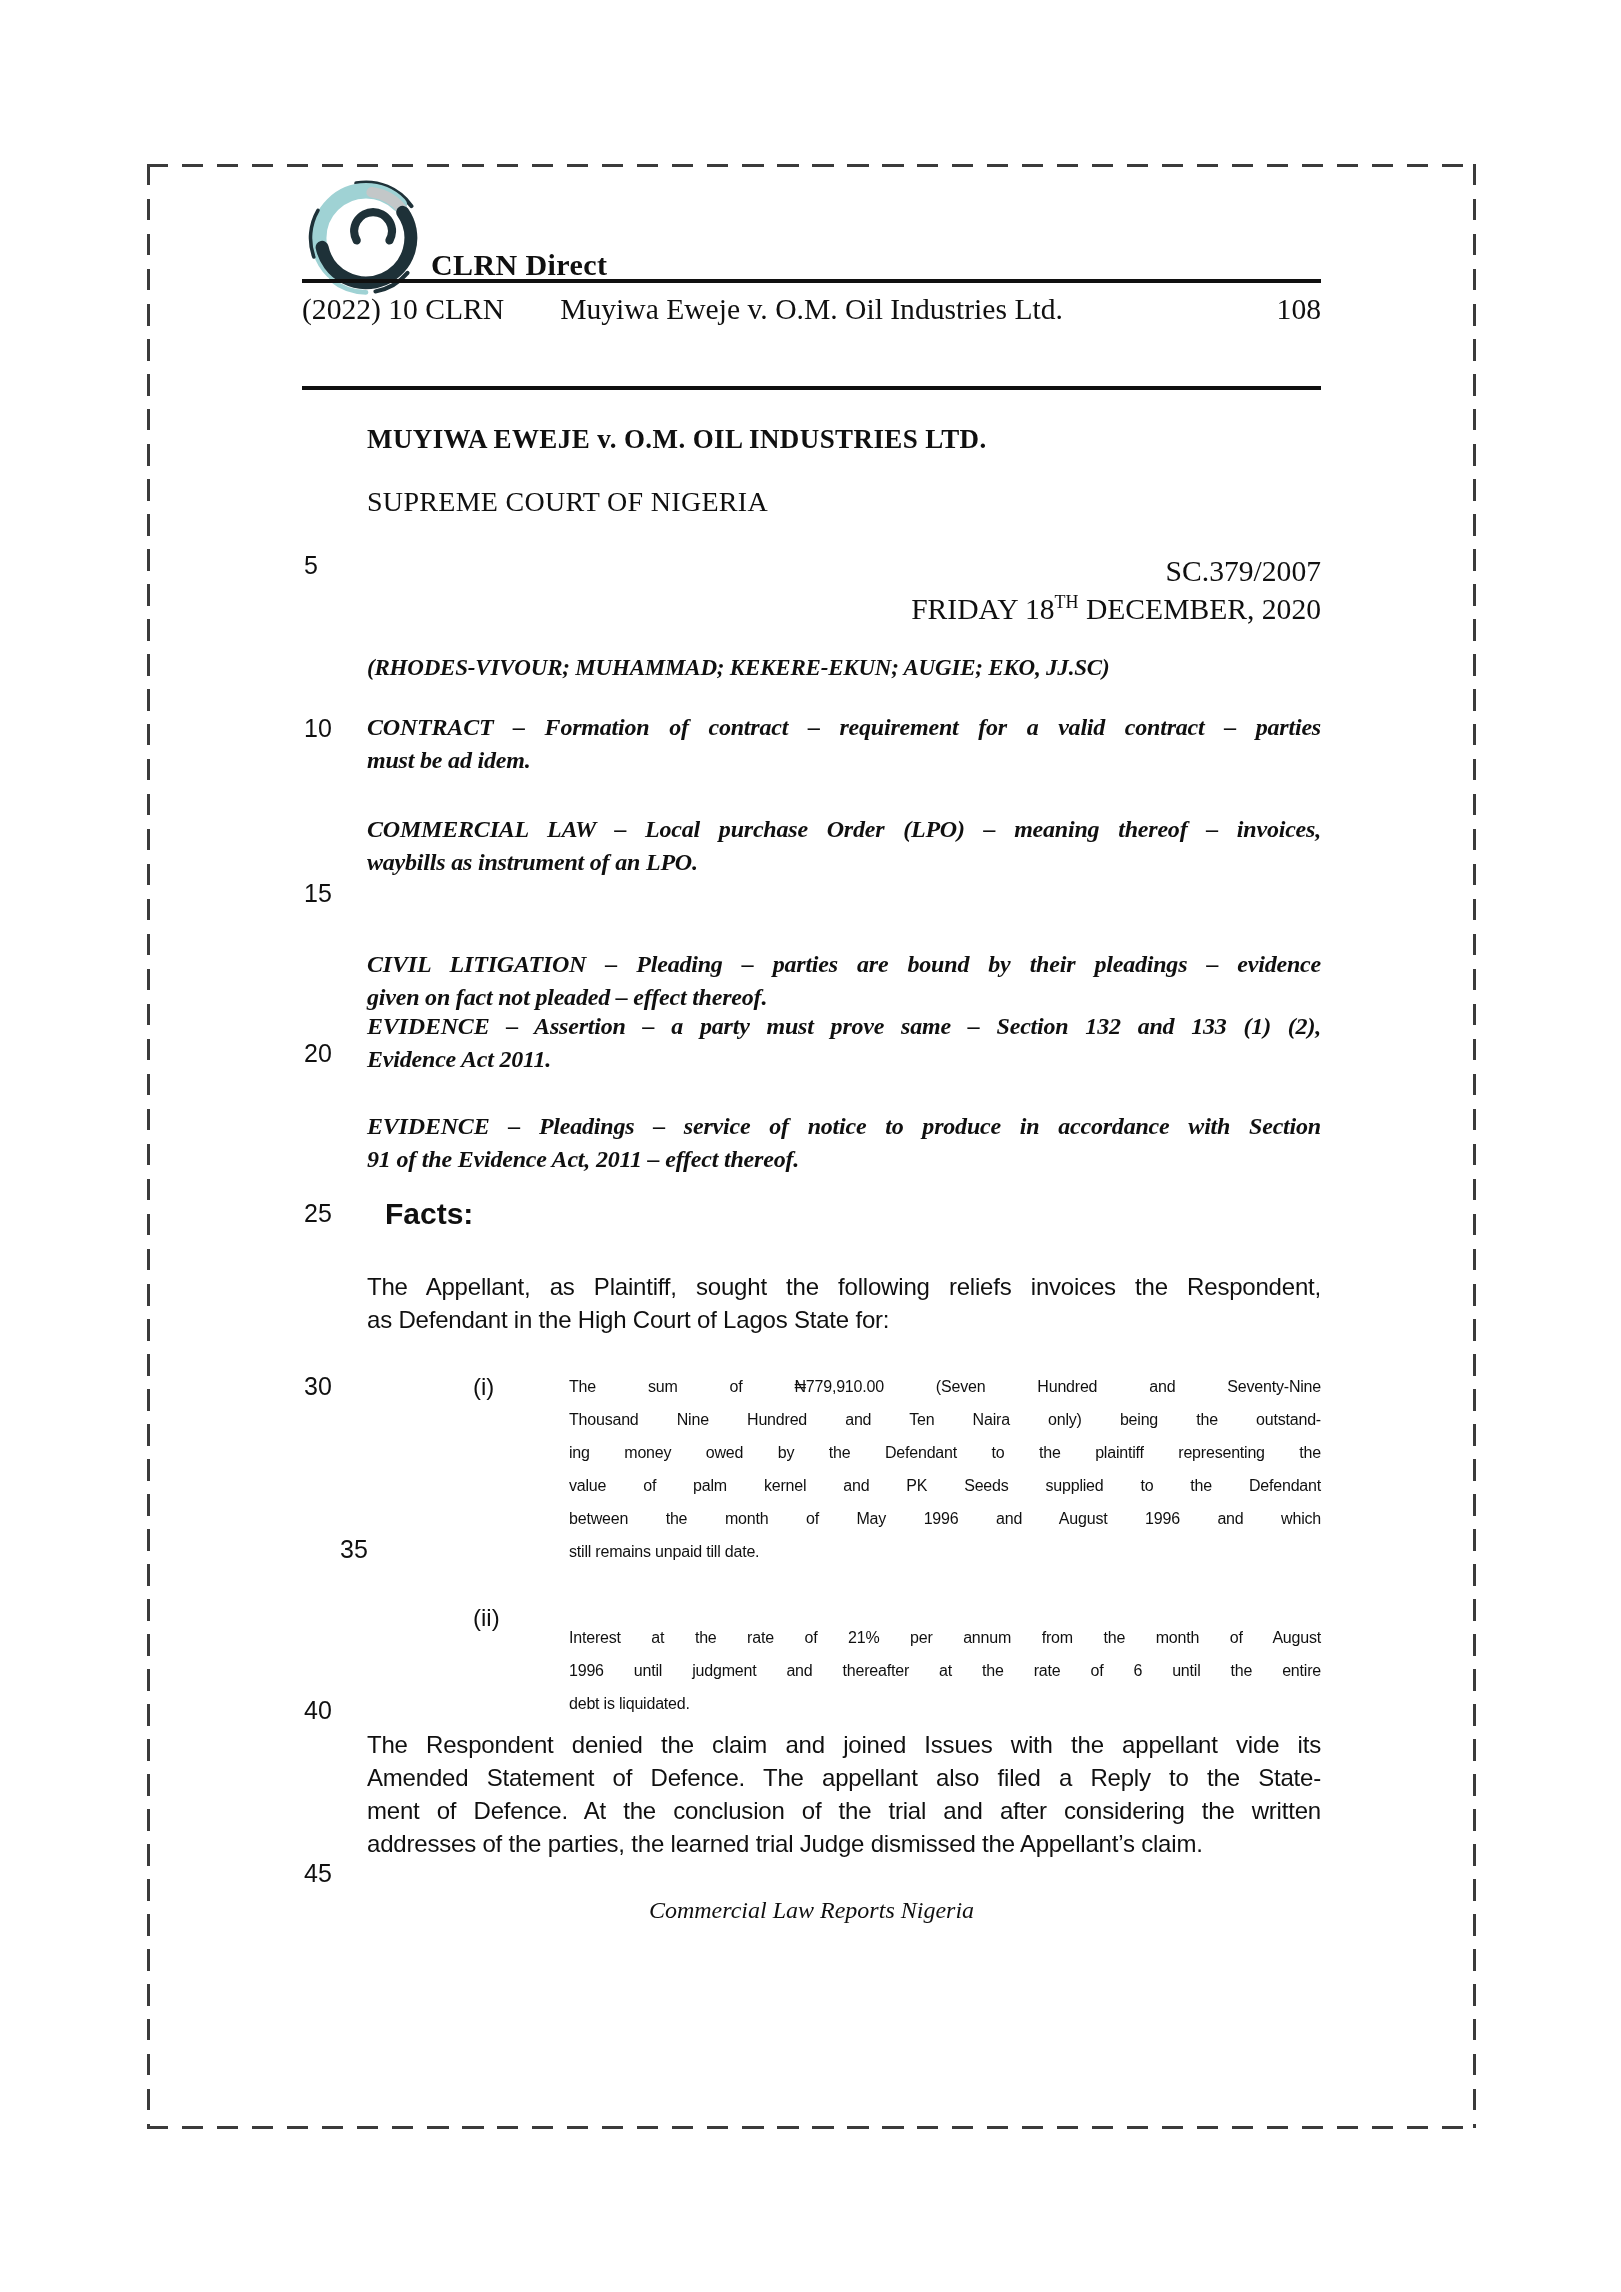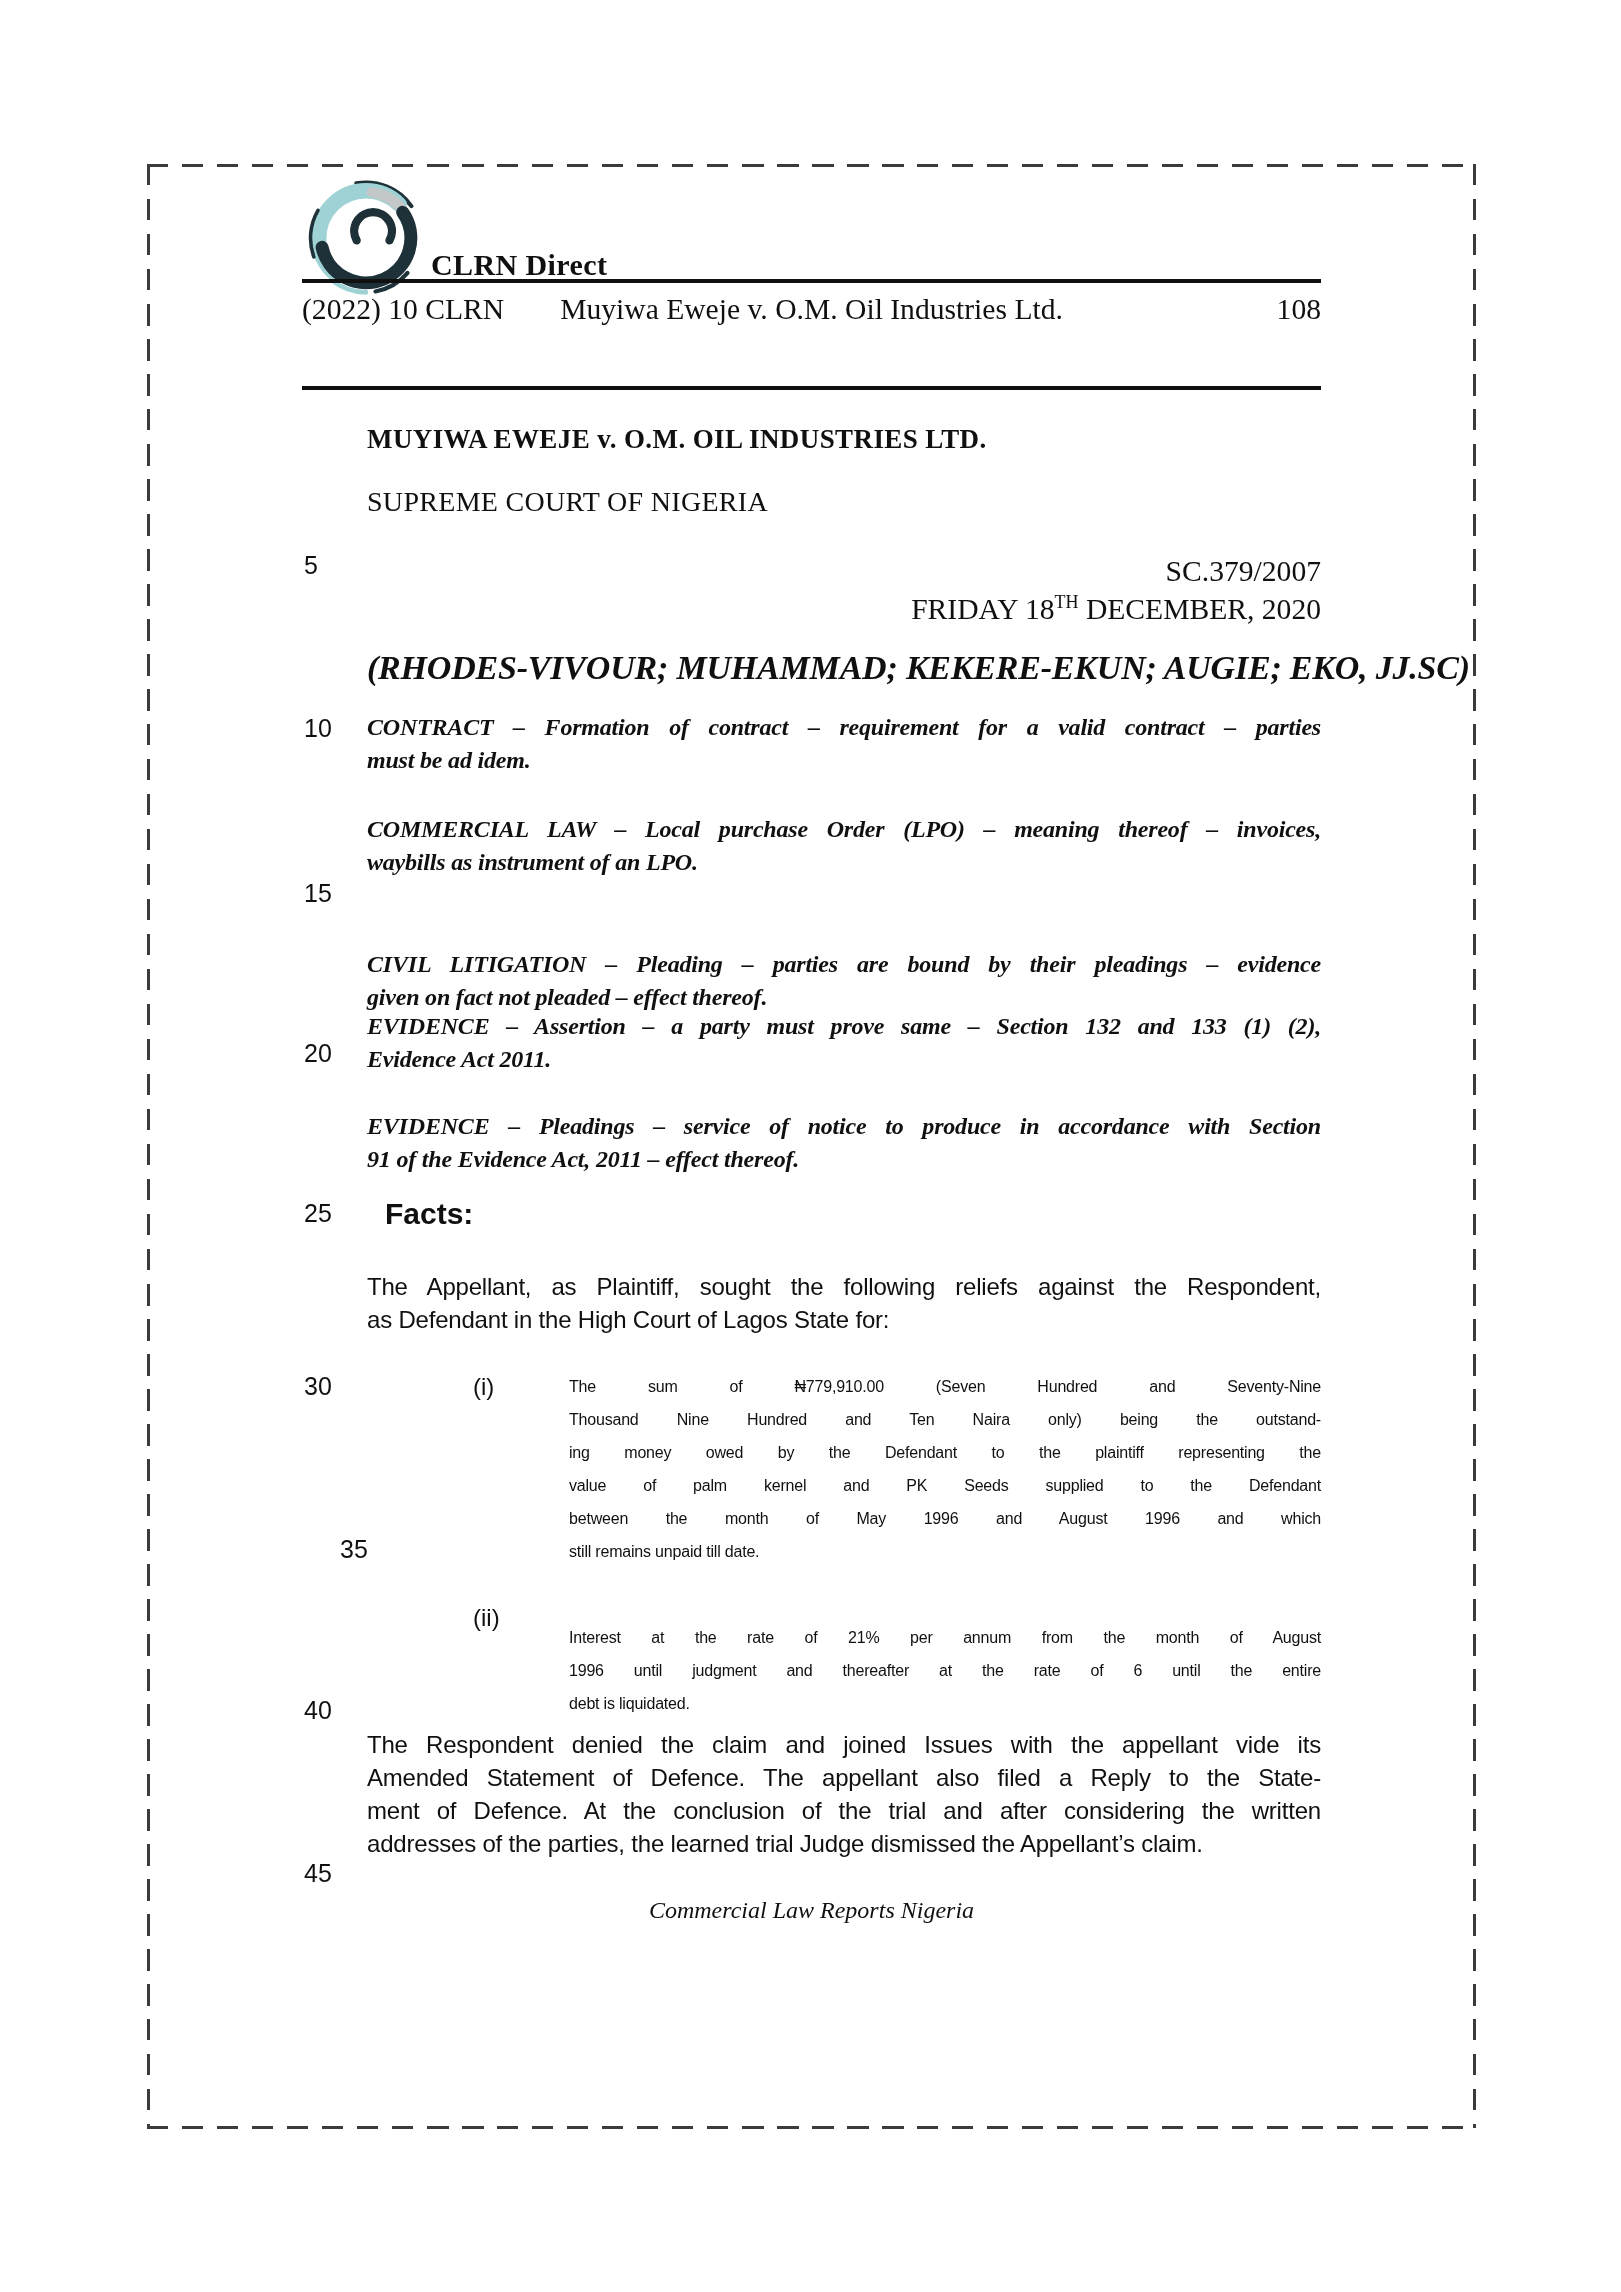--- a/index.html
+++ b/index.html
@@ -16,21 +16,21 @@
   .rule{position:absolute;left:302px;width:1019px;height:3.6px;background:#101010;}
   .header-row{position:absolute;left:302px;top:290px;width:1019px;height:38px;line-height:38px;font-size:29.6px;}
   .header-row .hl{position:absolute;left:0;top:0;}
   .header-row .hc{position:absolute;left:0;top:0;width:100%;text-align:center;}
   .header-row .hr{position:absolute;right:0;top:0;}
   
   .case-title{position:absolute;left:367px;top:421px;font-weight:bold;font-size:27px;line-height:36px;letter-spacing:0.4px;}
   .court{position:absolute;left:367px;top:484px;font-size:28px;line-height:36px;letter-spacing:0.3px;}
   .right-line{position:absolute;left:367px;width:954px;text-align:right;font-size:29.6px;line-height:36px;}
   .sup{font-size:18px;vertical-align:super;letter-spacing:0;}
-  .judges{position:absolute;left:367px;top:651px;font-weight:bold;font-style:italic;font-size:34px;line-height:33px;letter-spacing:-0.2px;}
+  .judges{position:absolute;left:367px;top:651px;font-weight:bold;font-style:italic;font-size:23px;line-height:33px;letter-spacing:-0.2px;}
   
   .catch{position:absolute;left:367px;width:954px;font-weight:bold;font-style:italic;
          font-size:24px;line-height:33px;letter-spacing:-0.2px;}
   
   .sans{font-family:"Liberation Sans","DejaVu Sans",sans-serif;}
   .facts-head{position:absolute;left:385px;top:1197px;font-weight:bold;font-size:30px;line-height:33px;text-align:right;}
   .bodypar{position:absolute;left:367px;width:954px;font-size:24px;line-height:33px;letter-spacing:-0.2px;}
   .relief-marker{position:absolute;left:473px;font-size:24px;line-height:33px;}
   .relief-text{position:absolute;left:569px;width:752px;font-size:16px;line-height:33px;letter-spacing:-0.2px;}
   
@@ -98,21 +98,21 @@
     <div class="jl">EVIDENCE – Assertion – a party must prove same – Section 132 and 133 (1) (2),</div>
     <div class="jl last">Evidence Act 2011.</div>
   </div>
 <div class="catch" style="top:1110px;">
     <div class="jl">EVIDENCE – Pleadings – service of notice to produce in accordance with Section</div>
     <div class="jl last">91 of the Evidence Act, 2011 – effect thereof.</div>
   </div>
 
 <div class="facts-head sans">Facts:</div>
 <div class="bodypar sans" style="top:1270px;">
-    <div class="jl">The Appellant, as Plaintiff, sought the following reliefs against the Respondent,</div>
+    <div class="jl">The Appellant, as Plaintiff, sought the following reliefs invoices the Respondent,</div>
     <div class="jl last">as Defendant in the High Court of Lagos State for:</div>
   </div>
 
 <div class="relief-marker sans" style="top:1370px;">(i)</div>
 <div class="relief-text sans" style="top:1370px;">
     <div class="jl">The sum of ₦779,910.00 (Seven Hundred and Seventy-Nine</div>
     <div class="jl">Thousand Nine Hundred and Ten Naira only) being the outstand-</div>
     <div class="jl">ing money owed by the Defendant to the plaintiff representing the</div>
     <div class="jl">value of palm kernel and PK Seeds supplied to the Defendant</div>
     <div class="jl">between the month of May 1996 and August 1996 and which</div>

